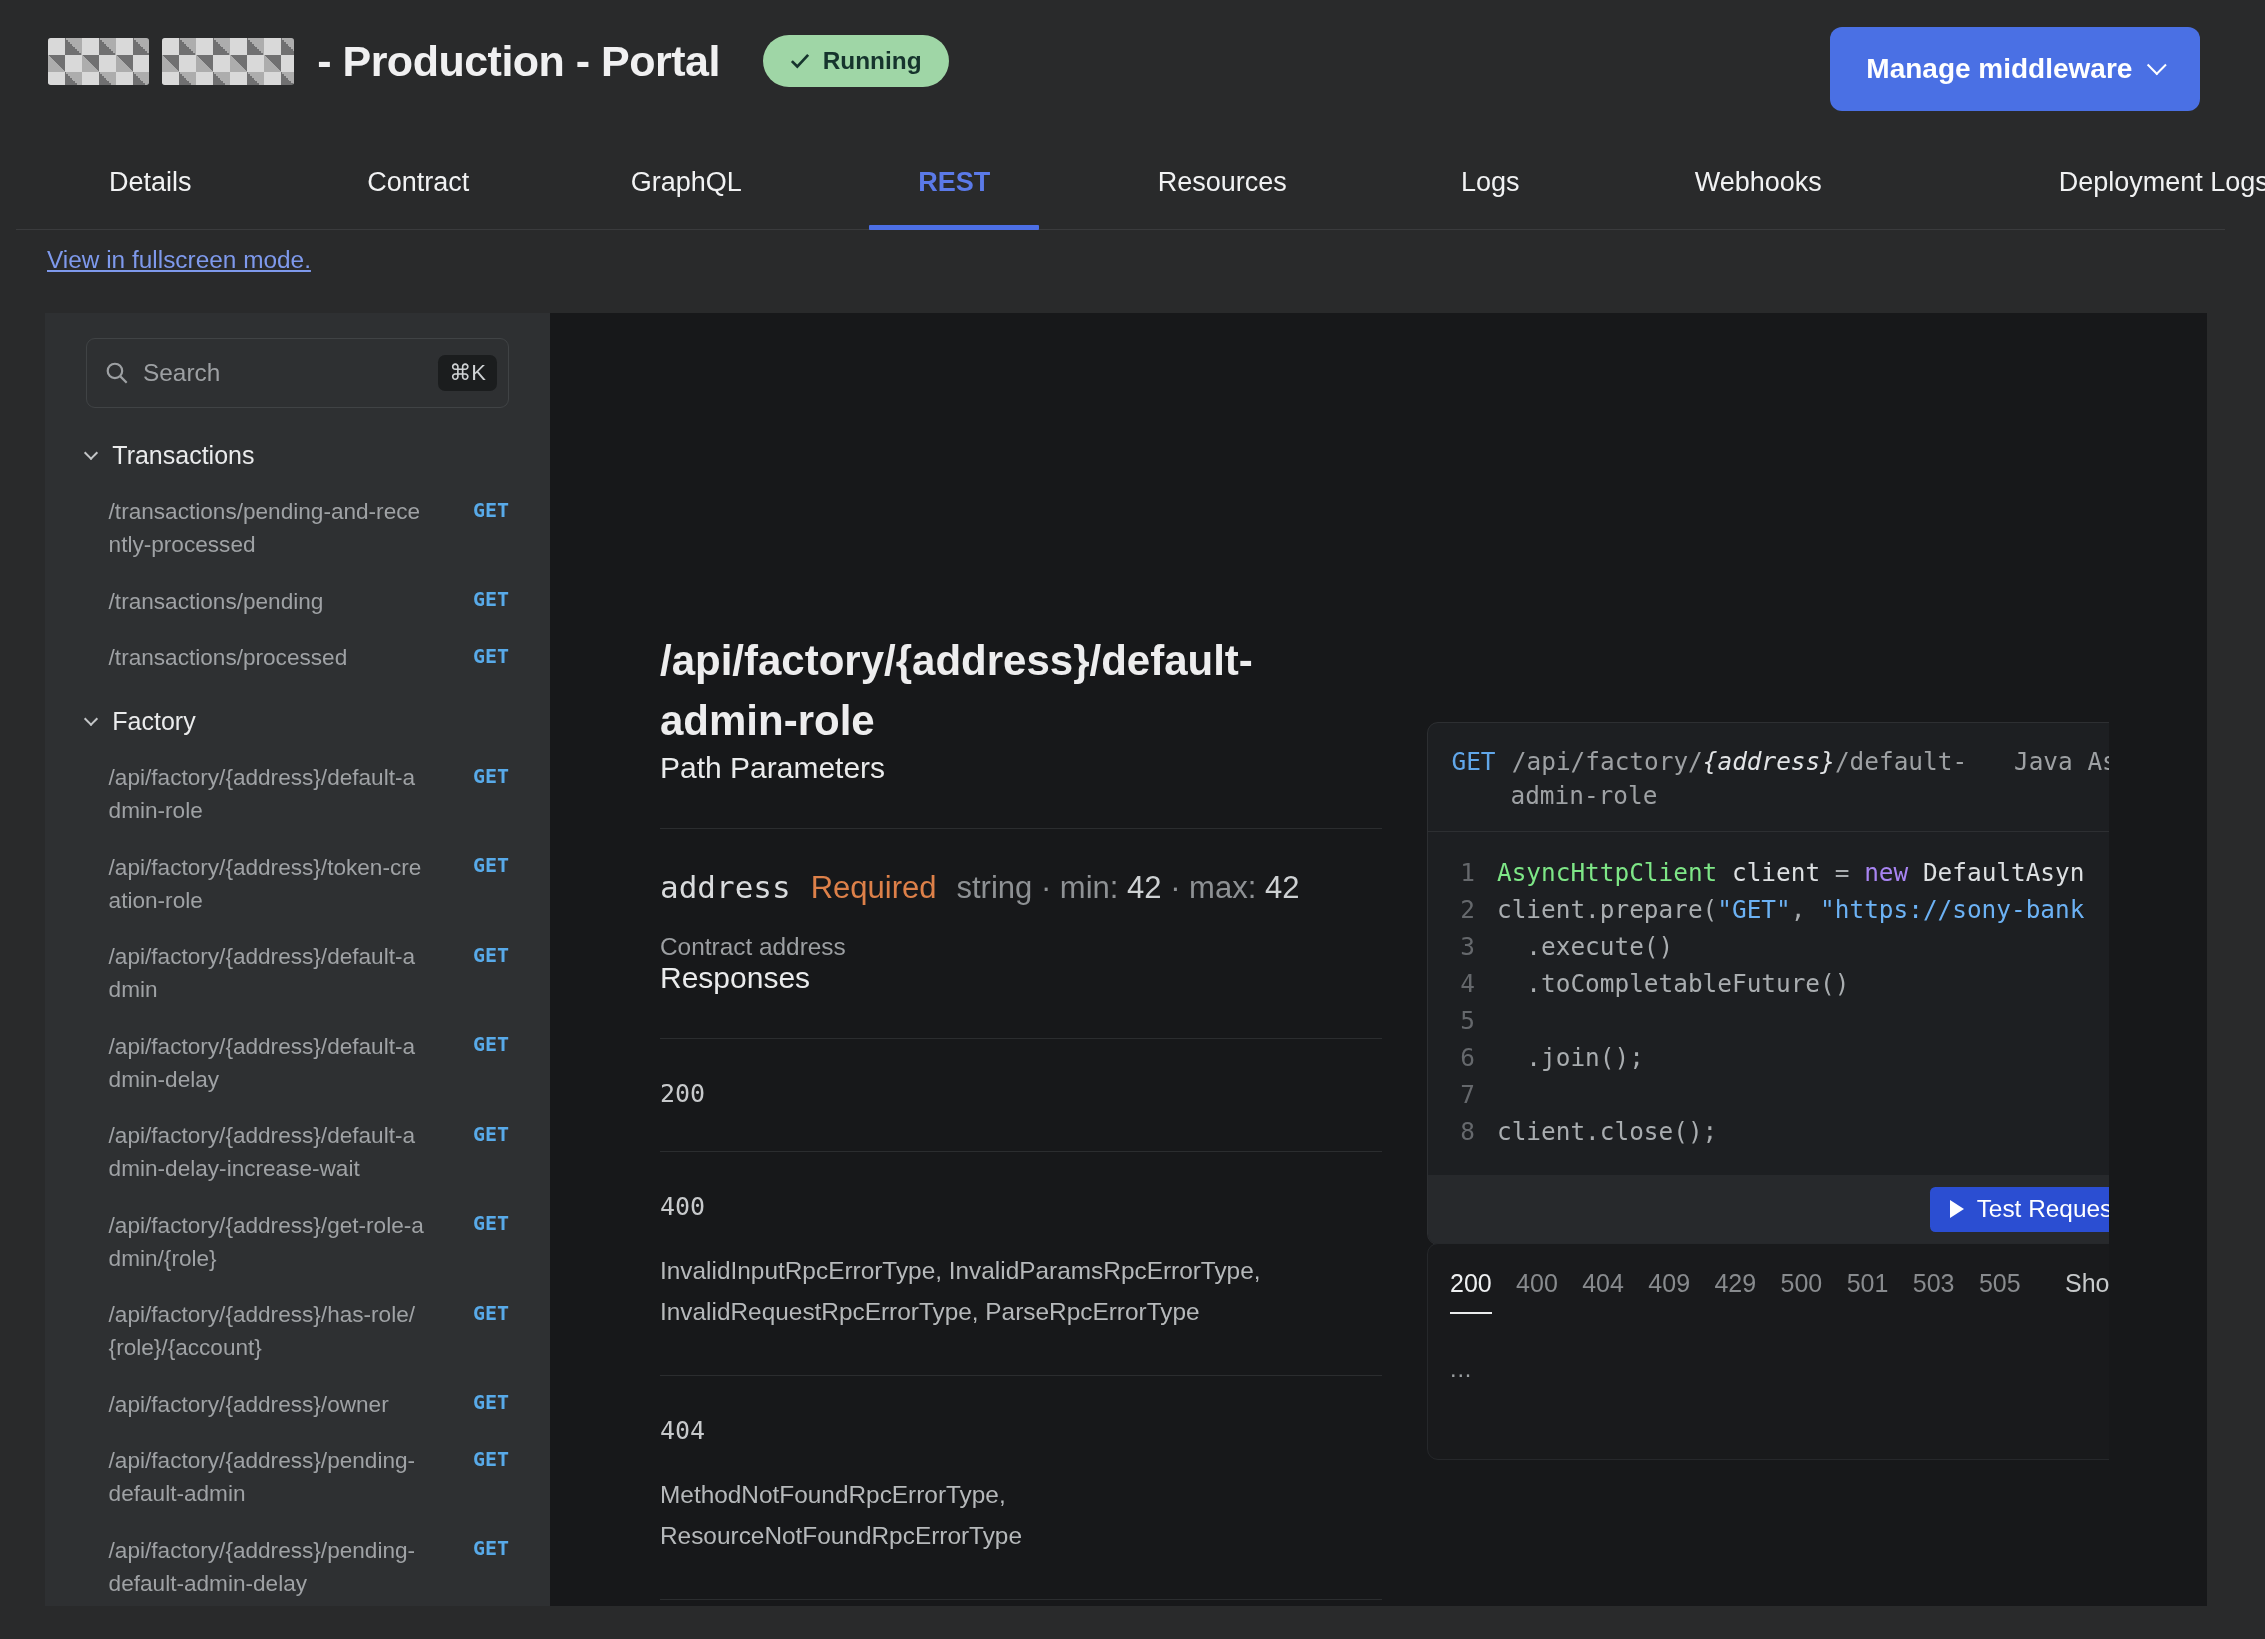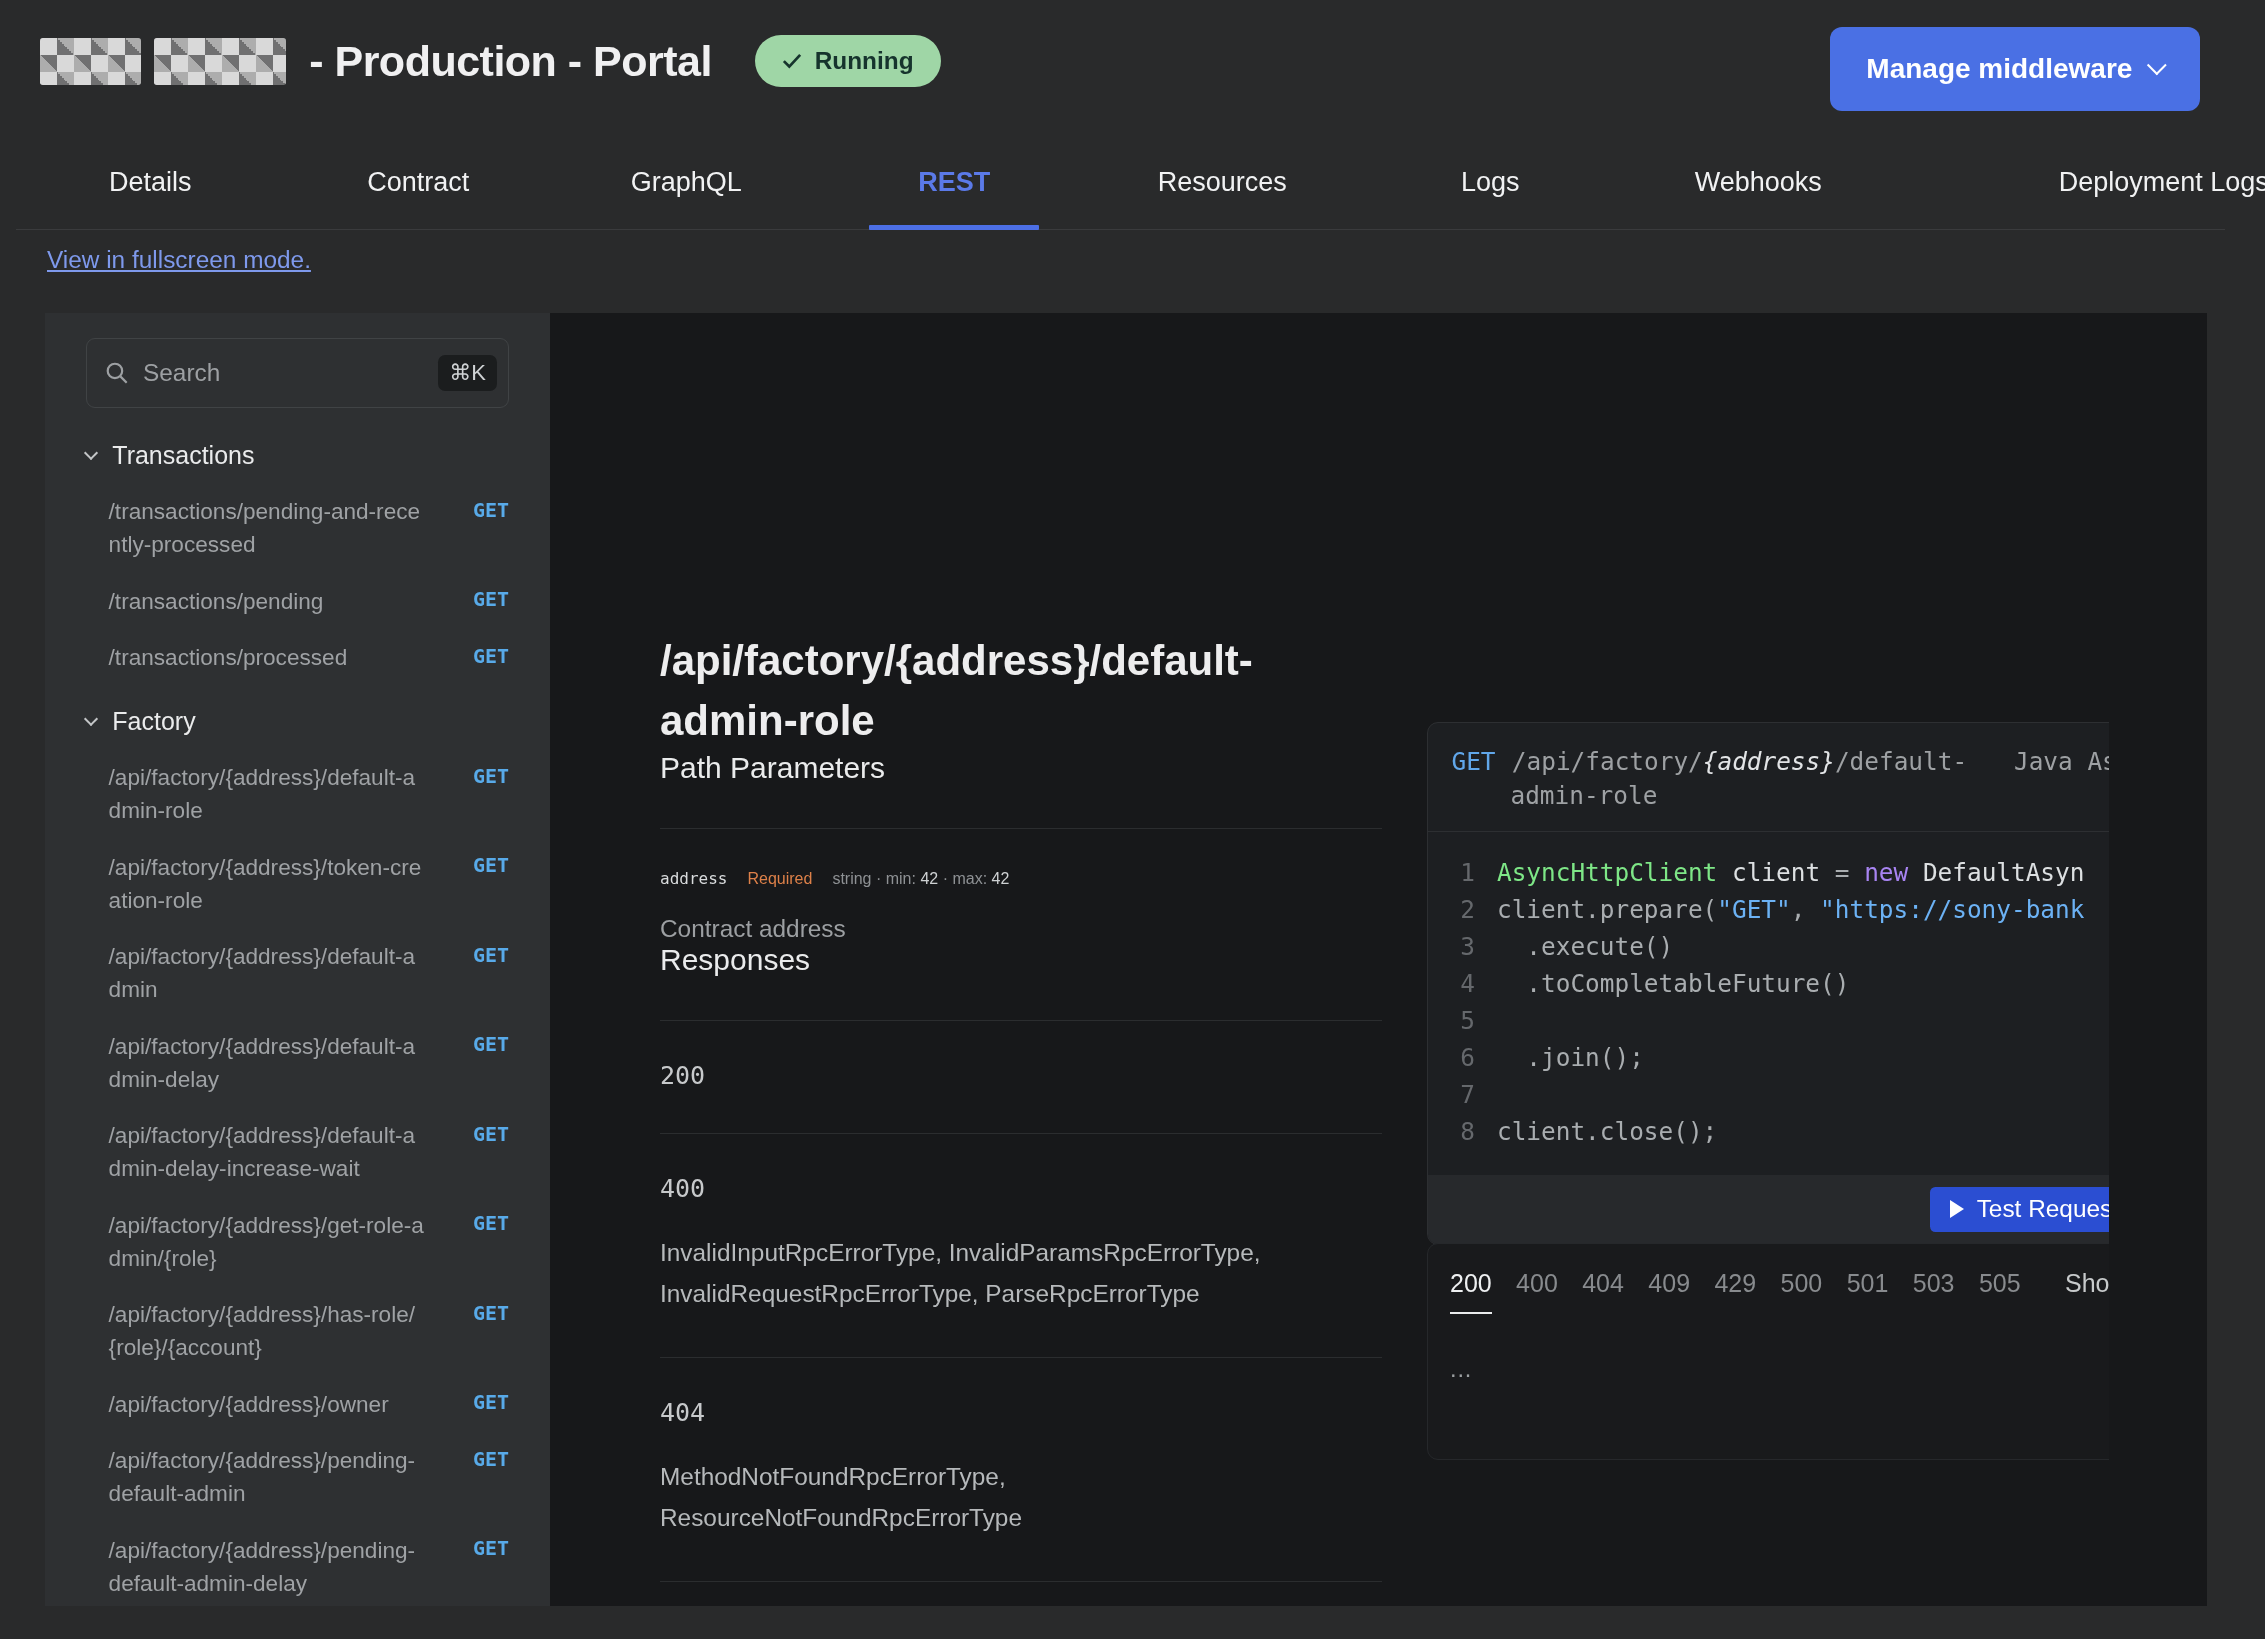--- a/index.html
+++ b/index.html
@@ -2,21 +2,21 @@
 <html style="font-size:14.5px"><head>
 <meta charset="utf-8">
 <style>
   html,body{margin:0;padding:0;background:#1b1c1d;}
   *{box-sizing:border-box;}
   #root{
     position:relative;width:2265px;height:1639px;overflow:hidden;
     background:#292a2b;font-family:"Liberation Sans",sans-serif;color:#ececee;
   }
   
-  .header{position:absolute;left:40px;top:16.3px;height:90px;display:flex;align-items:center;}
+  .header{position:absolute;left:48px;top:16.3px;height:90px;display:flex;align-items:center;}
   .pixel{height:47px;border-radius:2.7px;margin-right:12.7px;
     background-image:
       linear-gradient(45deg,#b9b9b9 25%,transparent 25%,transparent 75%,#b9b9b9 75%),
       linear-gradient(45deg,#777 25%,#e8e8e8 25%,#e8e8e8 75%,#777 75%);
     background-size:34px 34px;background-position:0 0,17px 17px;opacity:.92;}
   .pixel.p1{width:101px;}
   .pixel.p2{width:132px;margin-right:23.5px;}
   .page-title{font-size:43px;font-weight:700;color:#f0f0f1;letter-spacing:-0.5px;white-space:nowrap;}
   .badge{display:flex;align-items:center;gap:12.7px;margin-left:43px;height:52px;padding:0 27px;
     border-radius:26px;background:#9fd6a6;color:#16342d;font-size:24.4px;font-weight:600;}
@@ -53,21 +53,21 @@
   .ep .path{width:318px;font-size:22.6px;line-height:33px;color:#9fa2a5;word-break:break-all;}
   .ep .meth{margin-left:auto;font-family:"DejaVu Sans Mono",monospace;font-size:20px;font-weight:700;
     color:#58aae9;padding-top:2.7px;}
   
   .docs{position:absolute;left:615px;top:318px;width:722px;}
   .docs h1{margin:0;font-size:42px;line-height:60px;font-weight:700;color:#ededee;word-break:break-word;}
   .docs h2{margin:0;font-size:30px;font-weight:400;color:#eaebec;}
   .h2-pp{margin-top:67px;}
   .h2-resp{margin-top:80px;}
   .hr{border-top:0.9px solid #2b2d2f;margin-top:43px;}
-  .param-row{margin-top:40px;display:flex;align-items:baseline;gap:20px;font-size:16px;}
+  .param-row{margin-top:40px;display:flex;align-items:baseline;gap:20px;font-size:31px;}
   .param-name{font-family:"DejaVu Sans Mono",monospace;color:#d9dbdd;}
   .param-req{color:#dd8049;}
   .param-meta{color:#8e9194;}
   .param-meta b{color:#ced1d3;font-weight:400;}
   .param-desc{margin-top:27px;font-size:24.4px;color:#9c9fa2;}
   .resp-code{margin-top:40px;font-family:"DejaVu Sans Mono",monospace;font-size:25px;color:#c7c9cb;}
   .resp-types{margin-top:29px;font-size:24.4px;line-height:41px;color:#b6b9bb;max-width:688px;}
   
   .codecol{position:absolute;left:1382px;top:0;width:682px;height:100%;overflow:hidden;}
   .code-block{position:absolute;left:0;top:409px;width:724px;background:#1d1f22;

